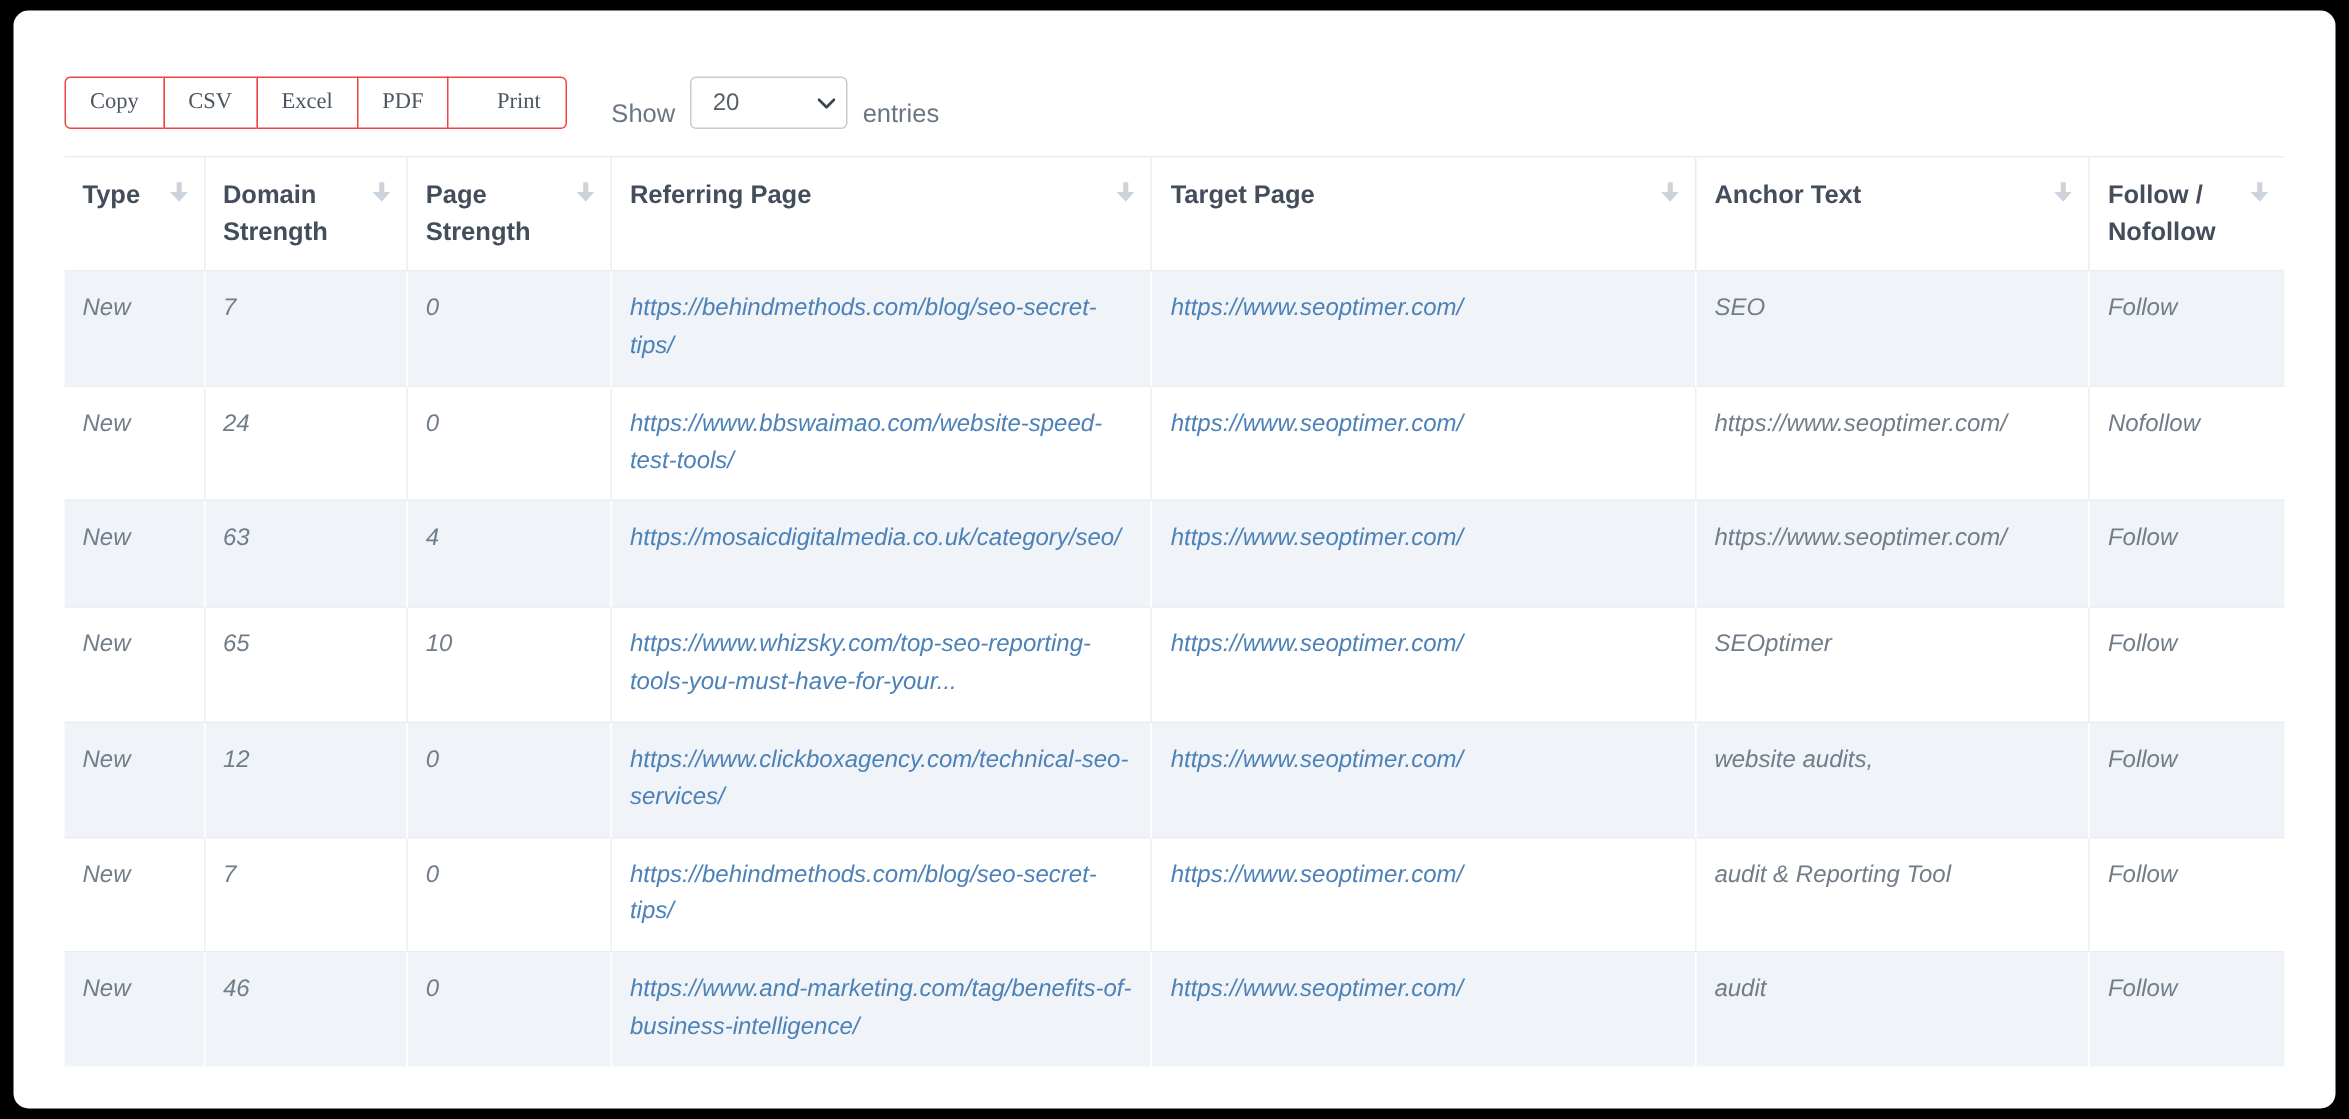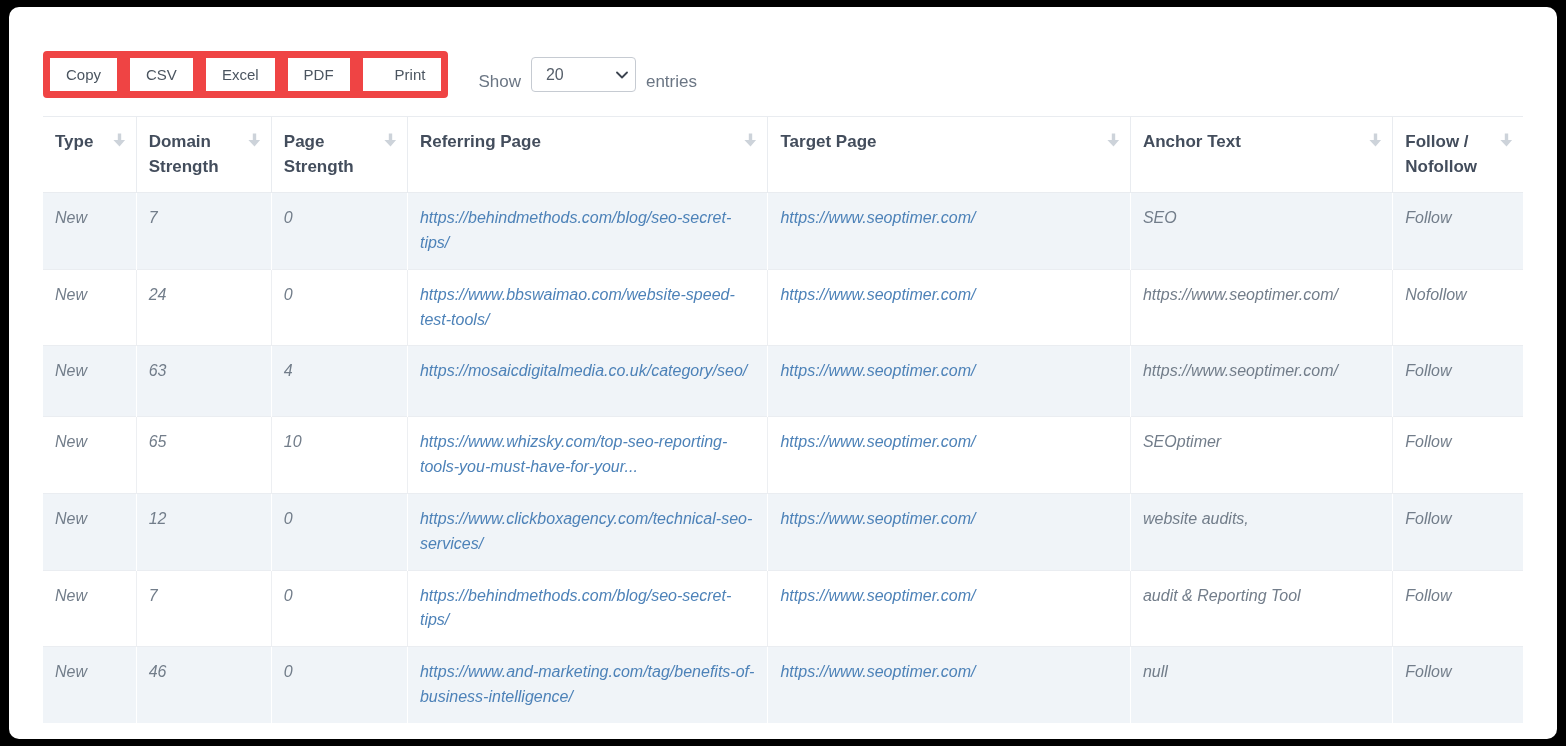--- a/index.html
+++ b/index.html
@@ -42,27 +42,27 @@
   }
   
   .toolbar {
     margin-top:30px;
     display:flex;
     align-items:center;
   }
   .btn-group { display:flex; }
   .btn {
     background:#fff;
-    border:7px solid #ef4444;
+    border:1px solid #ef4444;
     color:#4b5560;
     font-size:15px;
     padding:8px 16px;
     margin-left:-1px;
     cursor:pointer;
-    font-family:Liberation Sans, sans-serif;
+    font-family:Liberation Serif, serif;
   }
   .btn:first-child { border-radius:4px 0 0 4px; margin-left:0; }
   .btn:last-child  { border-radius:0 4px 4px 0;padding-left:32px; }
   .show-wrap {
     display:flex;
     align-items:flex-end;
     margin-left:30px;
     gap:10px;
     color:#6b7684;
     font-size:17px;
@@ -268,19 +268,19 @@
           <td><a href="#" class="cell-link">https://www.seoptimer.com/</a></td>
           <td><span>audit &amp; Reporting Tool</span></td>
           <td><span>Follow</span></td>
         </tr>
         <tr>
           <td><span>New</span></td>
           <td><span>46</span></td>
           <td><span>0</span></td>
           <td><a href="#" class="cell-link">https://www.and-marketing.com/tag/benefits-of-business-intelligence/</a></td>
           <td><a href="#" class="cell-link">https://www.seoptimer.com/</a></td>
-          <td><span>null</span></td>
+          <td><span>audit</span></td>
           <td><span>Follow</span></td>
         </tr>
       </tbody>
   </table>
 
 </div>
 
 </body></html>

